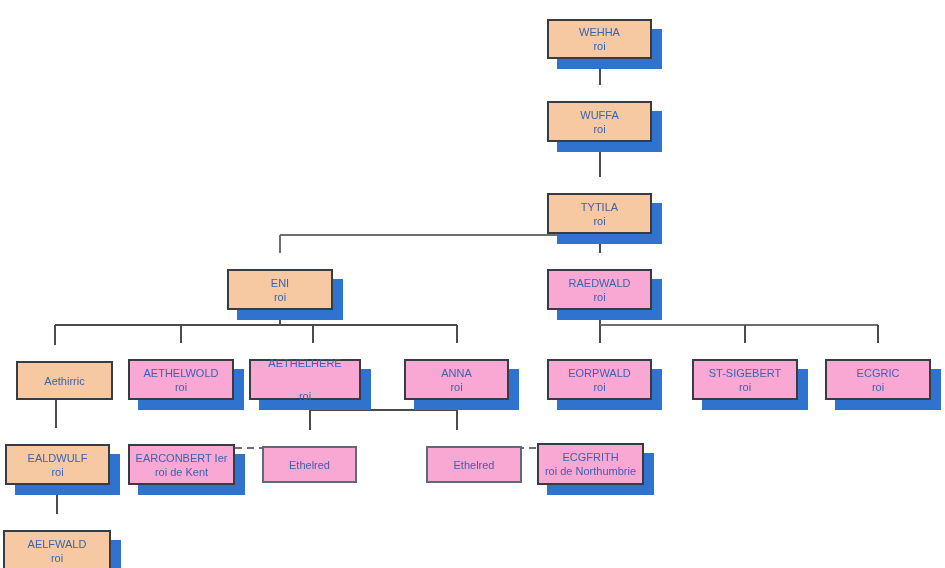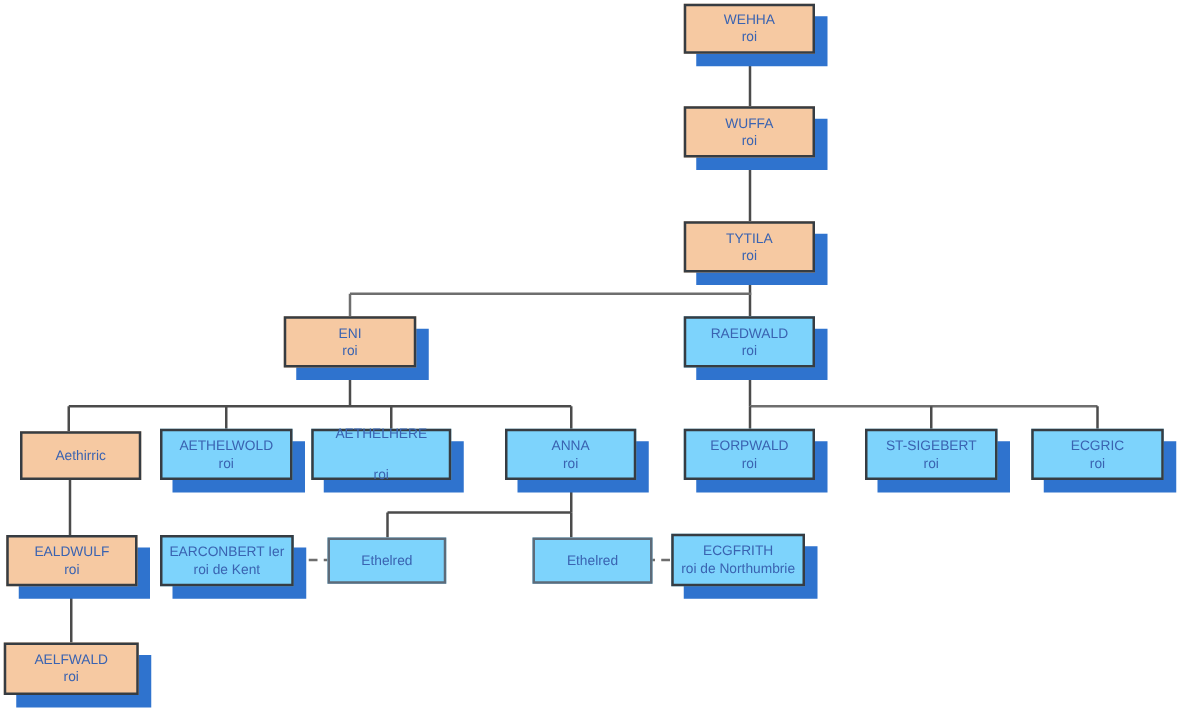--- a/index.html
+++ b/index.html
@@ -16,23 +16,24 @@
     box-sizing:border-box;
     border:2px solid #363c42;
     display:flex;flex-direction:column;
     align-items:center;justify-content:center;
     text-align:center;
     color:#3a63b1;
     font-size:11px;
     line-height:14px;
     cursor:default;
     z-index:2;
+    margin-top:16px;
   }
   .orange{background:#f6c9a2;}
-  .blue{background:#7dd3fc;}
+  .blue{background:#f9a8d4;}
   .shadow{box-shadow:10px 10px 0 0 #2f73ce;}
   .plain{border:2px solid #5d6b79;}
   .name,.role{width:100%;}
 </style>
 </head>
 <body>
 
 <div id="canvas">
 
   <svg id="wires" width="945" height="568">

